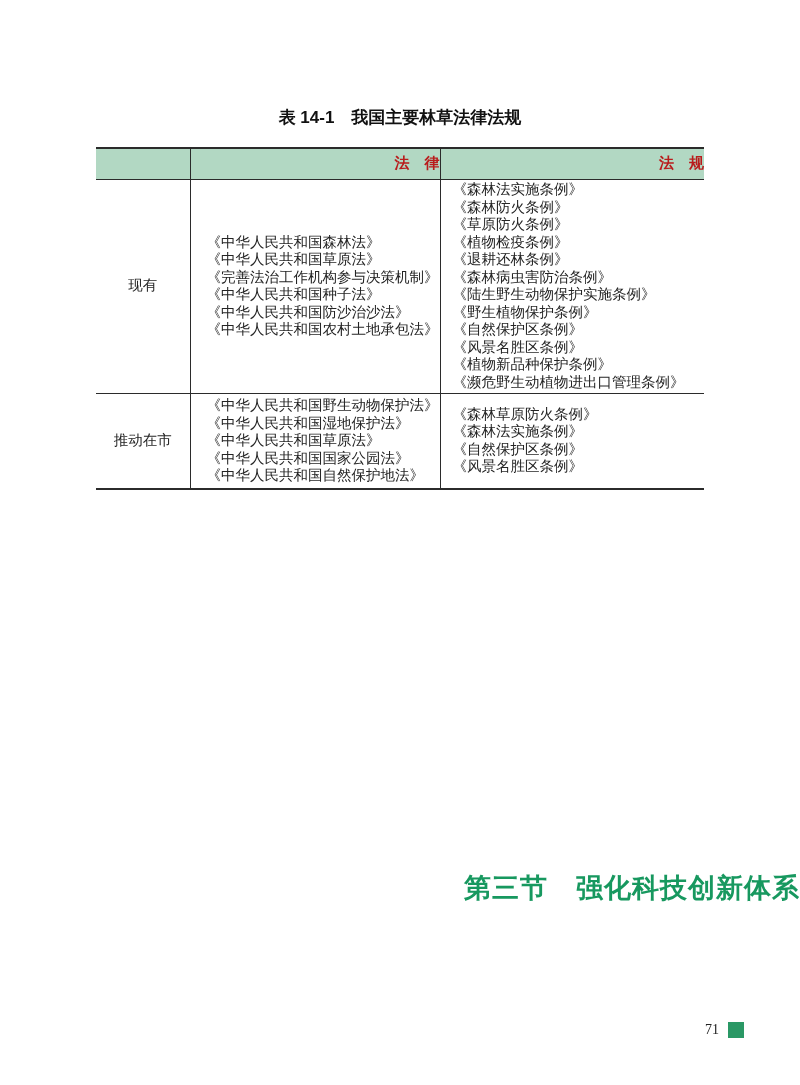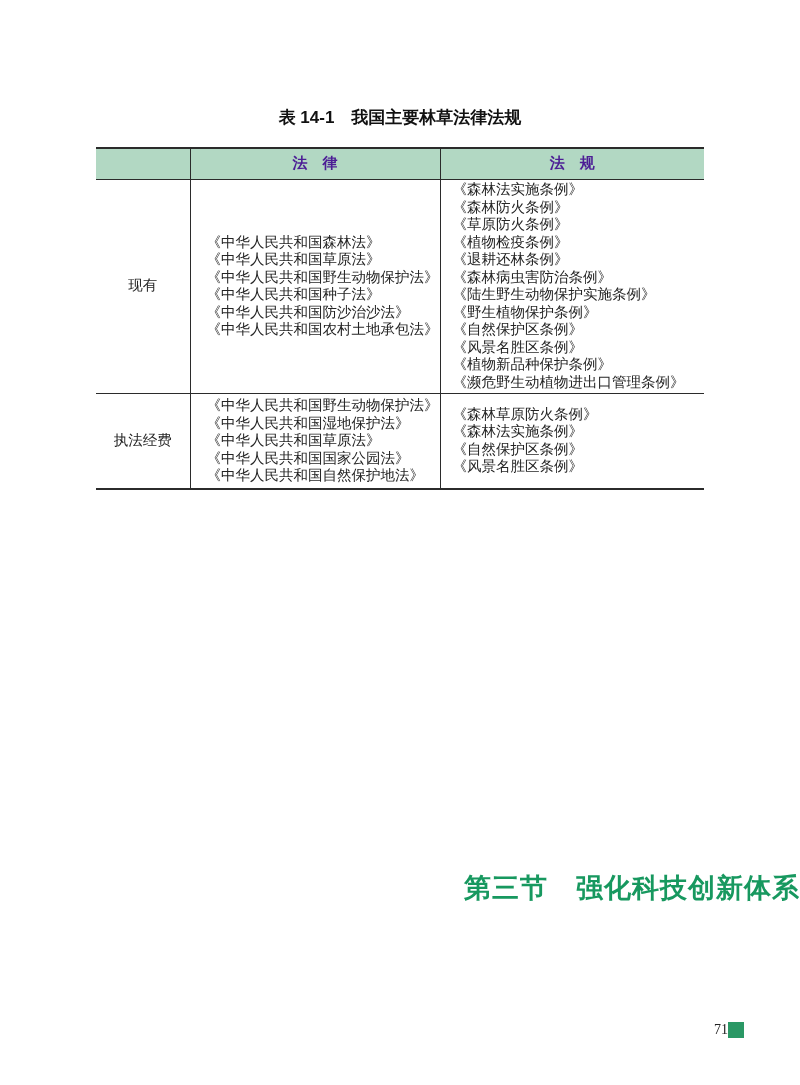--- a/index.html
+++ b/index.html
@@ -48,23 +48,23 @@
     font-family: "Liberation Serif", serif;
   }
   .laws-table col.c1 { width: 94px; }
   .laws-table col.c2 { width: 250px; }
   .laws-table col.c3 { width: 264px; }
   .laws-table th {
     background: var(--header-bg);
     height: 31px;
     font-size: 15px;
     font-weight: bold;
-    color: #4c1d95;
+    color: #b91c1c;
     border-bottom: 1px solid var(--border);
-    text-align: center;
+    text-align: right;
     vertical-align: middle;
   }
   .laws-table th + th,
   .laws-table td + td { border-left: 1px solid var(--border); }
   .laws-table td {
     vertical-align: middle;
     font-size: 14.5px;
     line-height: 17.5px;
     color: #242424;
   }
@@ -110,20 +110,21 @@
     color: var(--accent);
   }
 
   
   .footer {
     position: absolute;
     right: 56px;
     bottom: 47px;
     display: flex;
     align-items: center;
+    gap: 9px;
   }
   .page-number {
     font-family: "Liberation Serif", serif;
     font-size: 14px;
     color: #222;
   }
   .footer-square {
     width: 16px;
     height: 16px;
     background: var(--square);
@@ -147,39 +148,39 @@
         <th></th>
         <th>法　律</th>
         <th>法　规</th>
       </tr>
     </thead>
     <tbody>
       <tr class="row-existing">
         <td class="cell-label">现有</td>
         <td class="cell-list cell-laws">《中华人民共和国森林法》
 《中华人民共和国草原法》
-《中华人民共和国野生动物保护法》
+《完善法治工作机构参与决策机制》
 《中华人民共和国种子法》
 《中华人民共和国防沙治沙法》
 《中华人民共和国农村土地承包法》</td>
         <td class="cell-list cell-regs">《森林法实施条例》
 《森林防火条例》
 《草原防火条例》
 《植物检疫条例》
 《退耕还林条例》
 《森林病虫害防治条例》
 《陆生野生动物保护实施条例》
 《野生植物保护条例》
 《自然保护区条例》
 《风景名胜区条例》
 《植物新品种保护条例》
 《濒危野生动植物进出口管理条例》</td>
       </tr>
       <tr class="row-revision">
-        <td class="cell-label">执法经费</td>
+        <td class="cell-label">推动在市</td>
         <td class="cell-list cell-laws">《中华人民共和国野生动物保护法》
 《中华人民共和国湿地保护法》
 《中华人民共和国草原法》
 《中华人民共和国国家公园法》
 《中华人民共和国自然保护地法》</td>
         <td class="cell-list cell-regs">《森林草原防火条例》
 《森林法实施条例》
 《自然保护区条例》
 《风景名胜区条例》</td>
       </tr>

